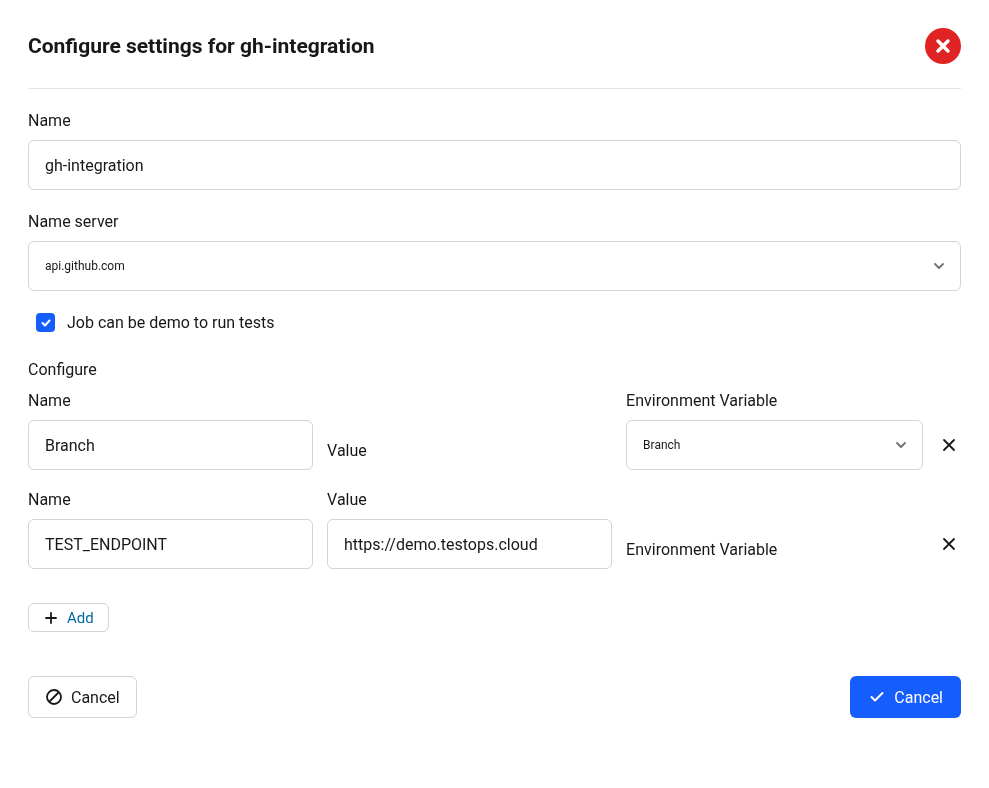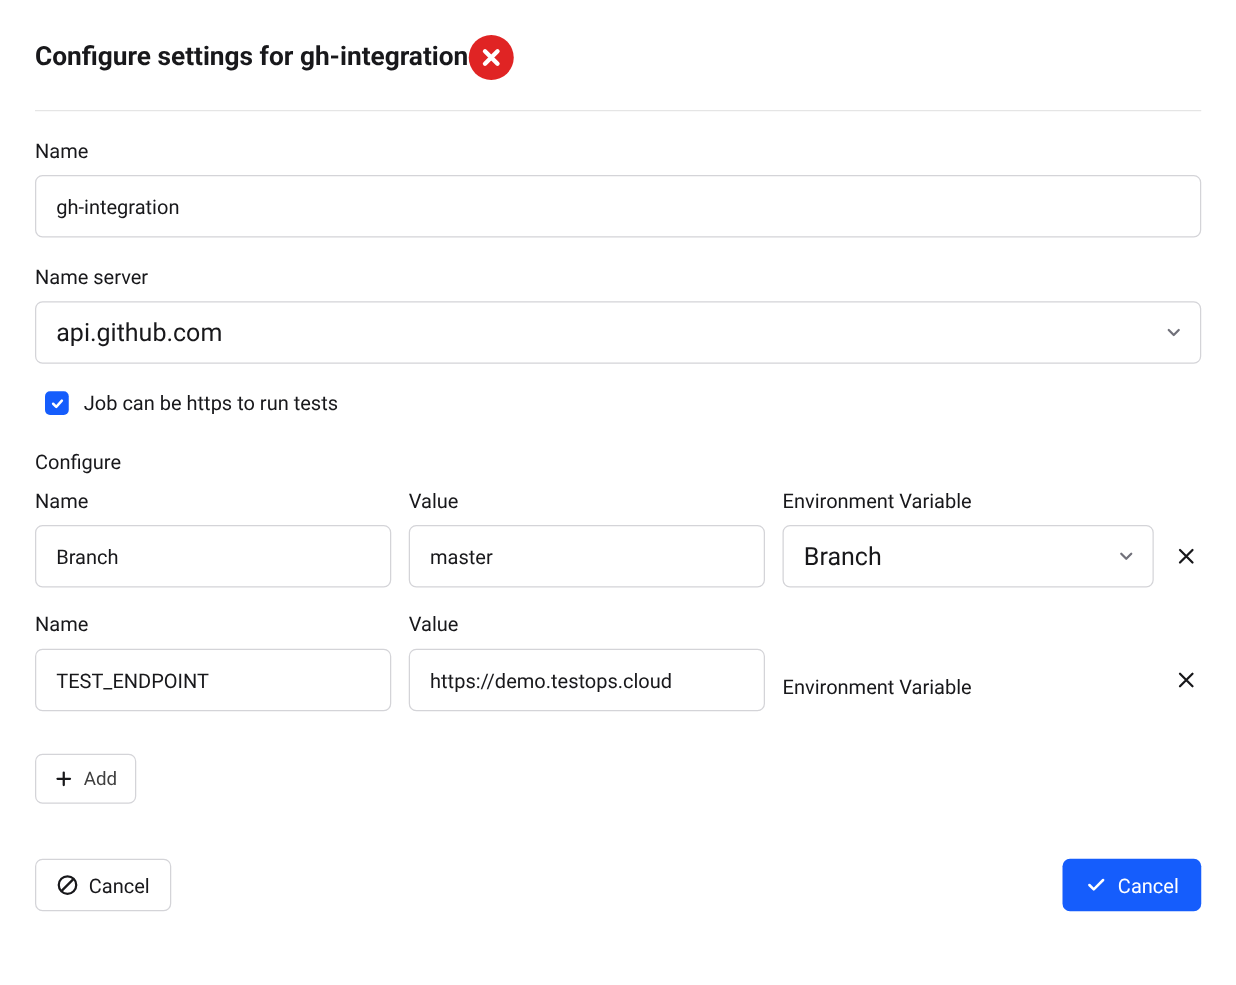--- a/index.html
+++ b/index.html
@@ -10,20 +10,21 @@
     body {
       font-family: -apple-system, BlinkMacSystemFont, "Segoe UI", Roboto, Helvetica, Arial, sans-serif;
       background: #ffffff;
       width: 989px;
       height: 788px;
       padding: 28px;
       color: #18181b;
     }
     .header {
       display: flex;
+      justify-content: space-between;
       align-items: center;
       padding-bottom: 24px;
       border-bottom: 1px solid #e5e5e5;
       margin-bottom: 22px;
     }
     .title {
       font-size: 21px;
       font-weight: 700;
       color: #18181b;
     }
@@ -61,21 +62,21 @@
     .select-wrapper {
       position: relative;
       width: 100%;
     }
     .select-input {
       width: 100%;
       height: 50px;
       border: 1px solid #d4d4d8;
       border-radius: 6px;
       padding: 0 40px 0 16px;
-      font-size: 20px;
+      font-size: 12px;
       color: #18181b;
       background: #ffffff;
       appearance: none;
       -webkit-appearance: none;
       cursor: pointer;
       font-family: inherit;
     }
     .chevron-down {
       position: absolute;
       right: 14px;
@@ -135,27 +136,27 @@
       display: flex;
       align-items: center;
       justify-content: center;
       cursor: pointer;
       flex-shrink: 0;
     }
     .add-button {
       display: inline-flex;
       align-items: center;
       gap: 8px;
-      height: 40px;
+      height: 29px;
       padding: 0 14px;
       border: 1px solid #d4d4d8;
       border-radius: 6px;
       background: #ffffff;
       font-size: 15px;
-      color: #404040;
+      color: #0369a1;
       cursor: pointer;
       font-family: inherit;
       margin-top: 14px;
     }
     .footer {
       display: flex;
       justify-content: space-between;
       gap: 14px;
       margin-top: 44px;
     }
@@ -216,33 +217,32 @@
     </svg>
   </div>
 </div>
 
 <div class="checkbox-row">
   <div class="checkbox">
     <svg width="12" height="12" viewBox="0 0 12 12" fill="none">
       <path d="M2.5 6L5 8.5L9.5 3.5" stroke="#ffffff" stroke-width="2" stroke-linecap="round" stroke-linejoin="round"></path>
     </svg>
   </div>
-  <span class="checkbox-label">Job can be https to run tests</span>
+  <span class="checkbox-label">Job can be demo to run tests</span>
 </div>
 
 <div class="section-label">Configure</div>
 
 <div class="param-row">
   <div class="param-col small">
     <label class="param-label">Name</label>
     <input type="text" class="text-input" value="Branch" style="">
   </div>
   <div class="param-col small">
     <label class="param-label">Value</label>
-    <input type="text" class="text-input" value="master" style="">
   </div>
   <div class="param-col">
     <label class="param-label">Environment Variable</label>
     <div class="select-wrapper">
       <input type="text" class="select-input" readonly="" value="Branch" style="">
       <svg class="chevron-down" width="16" height="16" viewBox="0 0 16 16" fill="none">
         <path d="M4 6L8 10L12 6" stroke="#71717a" stroke-width="1.8" stroke-linecap="round" stroke-linejoin="round"></path>
       </svg>
     </div>
   </div>

